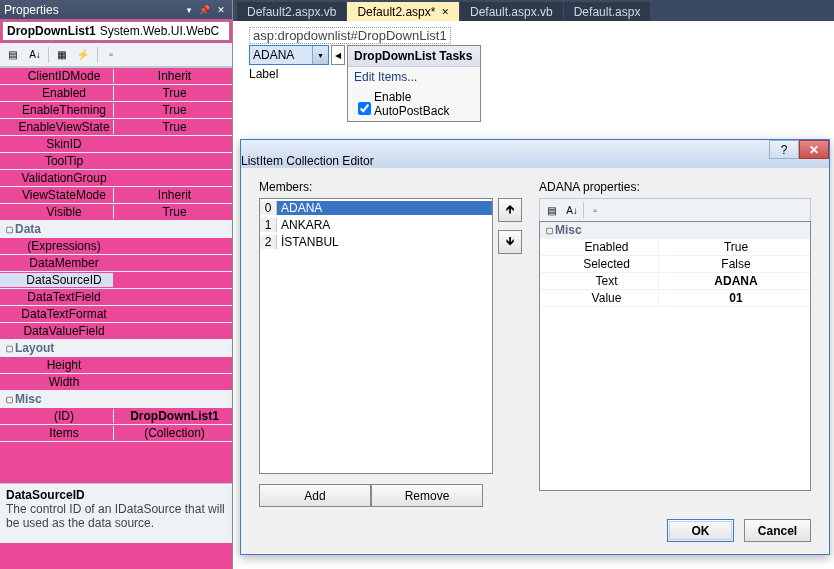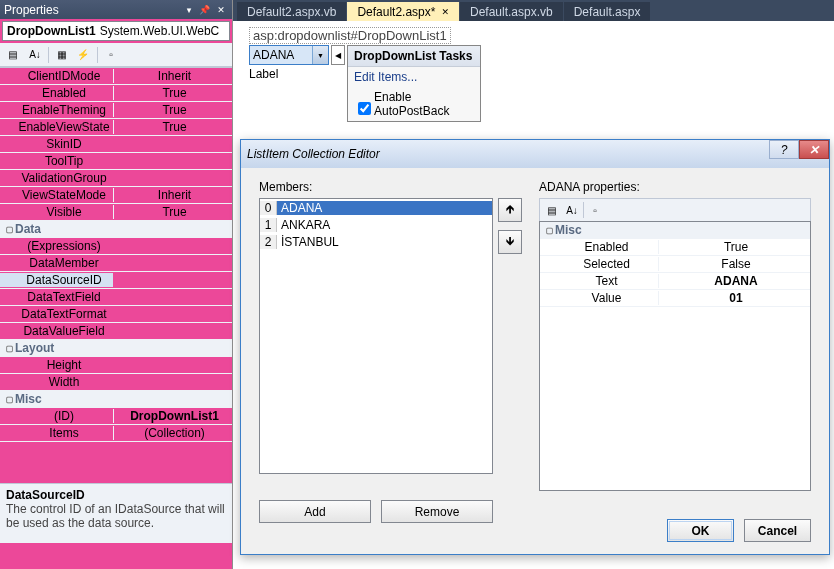--- a/index.html
+++ b/index.html
@@ -36,36 +36,36 @@
 .ddl-ctrl .arrow { position: absolute; right: 0; top: 0; width: 16px; height: 18px; background: linear-gradient(#dfe9f5,#b8cce4); border-left: 1px solid #7ba7d5; display: flex; align-items: center; justify-content: center; font-size: 7px; }
 .smart-tag-btn { position: absolute; left: 98px; top: 24px; width: 14px; height: 20px; border: 1px solid #888; background: #fff; display: flex; align-items: center; justify-content: center; font-size: 8px; cursor: pointer; }
 .label-ctrl { position: absolute; left: 16px; top: 46px; }
 
 .smart-panel { position: absolute; left: 114px; top: 24px; width: 134px; border: 1px solid #868686; background: #f7f7f7; }
 .smart-panel .sp-title { background: linear-gradient(#e9eef5,#dbe2ed); padding: 3px 6px; font-weight: bold; border-bottom: 1px solid #c6cdd8; }
 .smart-panel .sp-item { padding: 3px 6px; color: #1a3e8a; cursor: pointer; }
 .smart-panel .sp-chk { padding: 3px 6px; display: flex; align-items: flex-end; }
 
 .dialog { position: absolute; left: 240px; top: 139px; width: 590px; height: 416px; background: #f0f0f0; border: 1px solid #3b7ec8; box-shadow: 0 3px 10px rgba(0,0,0,.3); }
-.dlg-title { height: 28px; background: linear-gradient(#e6eef9,#c6d6ec); display: flex; align-items: center; padding-left: 6px; position: relative; font-style: italic; }
+.dlg-title { height: 28px; background: linear-gradient(#e6eef9,#c6d6ec); display: flex; align-items: flex-end; padding-left: 0; position: relative; }
 .dlg-wbtns { position: absolute; right: 0; top: 0; display: flex; }
 .dlg-wbtns .wbtn { width: 30px; height: 19px; border: 1px solid #9aafcf; background: linear-gradient(#eaf0f9,#d0dcee); display: flex; align-items: center; justify-content: center; cursor: pointer; }
 .dlg-wbtns .wbtn.close { background: linear-gradient(#e78a8a,#c94f4f); color: #fff; border-color: #9f3a3a; font-weight: bold; }
 .dlg-body { padding: 12px 18px; position: relative; height: calc(100% - 28px); }
 .dlg-col-l { position: absolute; left: 18px; top: 12px; width: 258px; }
 .dlg-col-r { position: absolute; right: 18px; top: 12px; width: 272px; }
 .sect-label { margin-bottom: 4px; }
 .members-list { width: 234px; height: 276px; border: 1px solid #828790; background: #fff; }
 .mrow { display: flex; height: 17px; align-items: center; }
 .mrow .idx { width: 17px; text-align: center; border-right: 1px solid #c8c8c8; background: #f0f0f0; }
 .mrow .txt { flex: 1; padding-left: 4px; }
 .mrow.sel .txt { background: #3a74c4; color: #fff; }
 .updown { position: absolute; left: 239px; top: 18px; display: flex; flex-direction: column; gap: 8px; }
 .updown button { width: 24px; height: 24px; border: 1px solid #828790; background: linear-gradient(#fbfbfb,#e4e4e4); cursor: pointer; }
-.dlg-btns-l { display: flex; gap: 10px; margin-top: 26px; }
+.dlg-btns-l { display: flex; gap: 0; margin-top: 10px; }
 .dlg-btns-l button { width: 112px; height: 23px; border: 1px solid #828790; background: linear-gradient(#fbfbfb,#e4e4e4); cursor: pointer; }
 .prop-mini-tb { height: 24px; border: 1px solid #c0c8d6; display: flex; align-items: center; padding: 0 3px; gap: 2px; background: #eef2f7; }
 .adana-grid { border: 1px solid #828790; height: 270px; background: #fff; margin-top: -1px; }
 .adana-grid .prop-row .name { width: 118px; }
 .dlg-footer { position: absolute; bottom: 12px; right: 18px; display: flex; gap: 10px; }
 .dlg-footer button { width: 67px; height: 23px; border: 1px solid #828790; background: linear-gradient(#fbfbfb,#e4e4e4); cursor: pointer; font-weight: bold; }
 .dlg-footer button.ok { border: 1px solid #3b7ec8; outline: 1px solid #bcd4f1; outline-offset: -3px; }
 </style>
 </head>
 <body>

